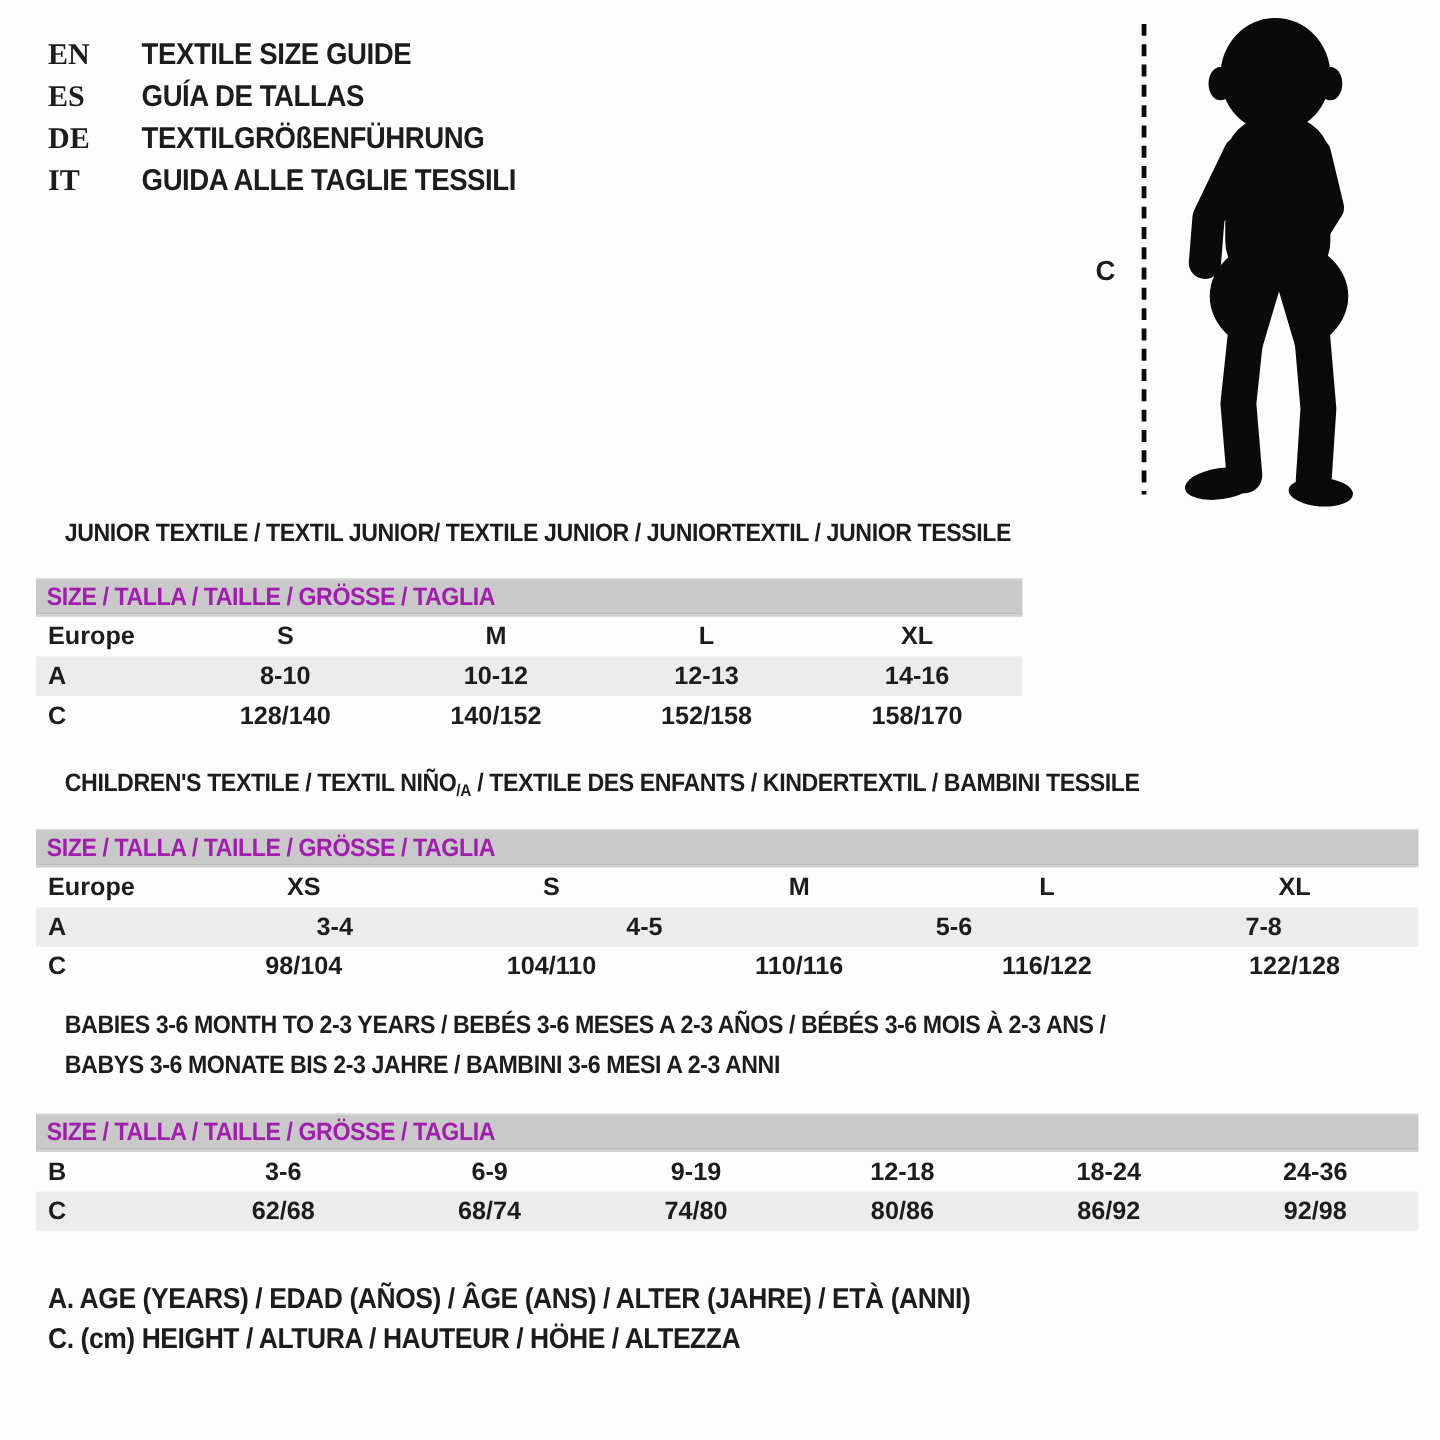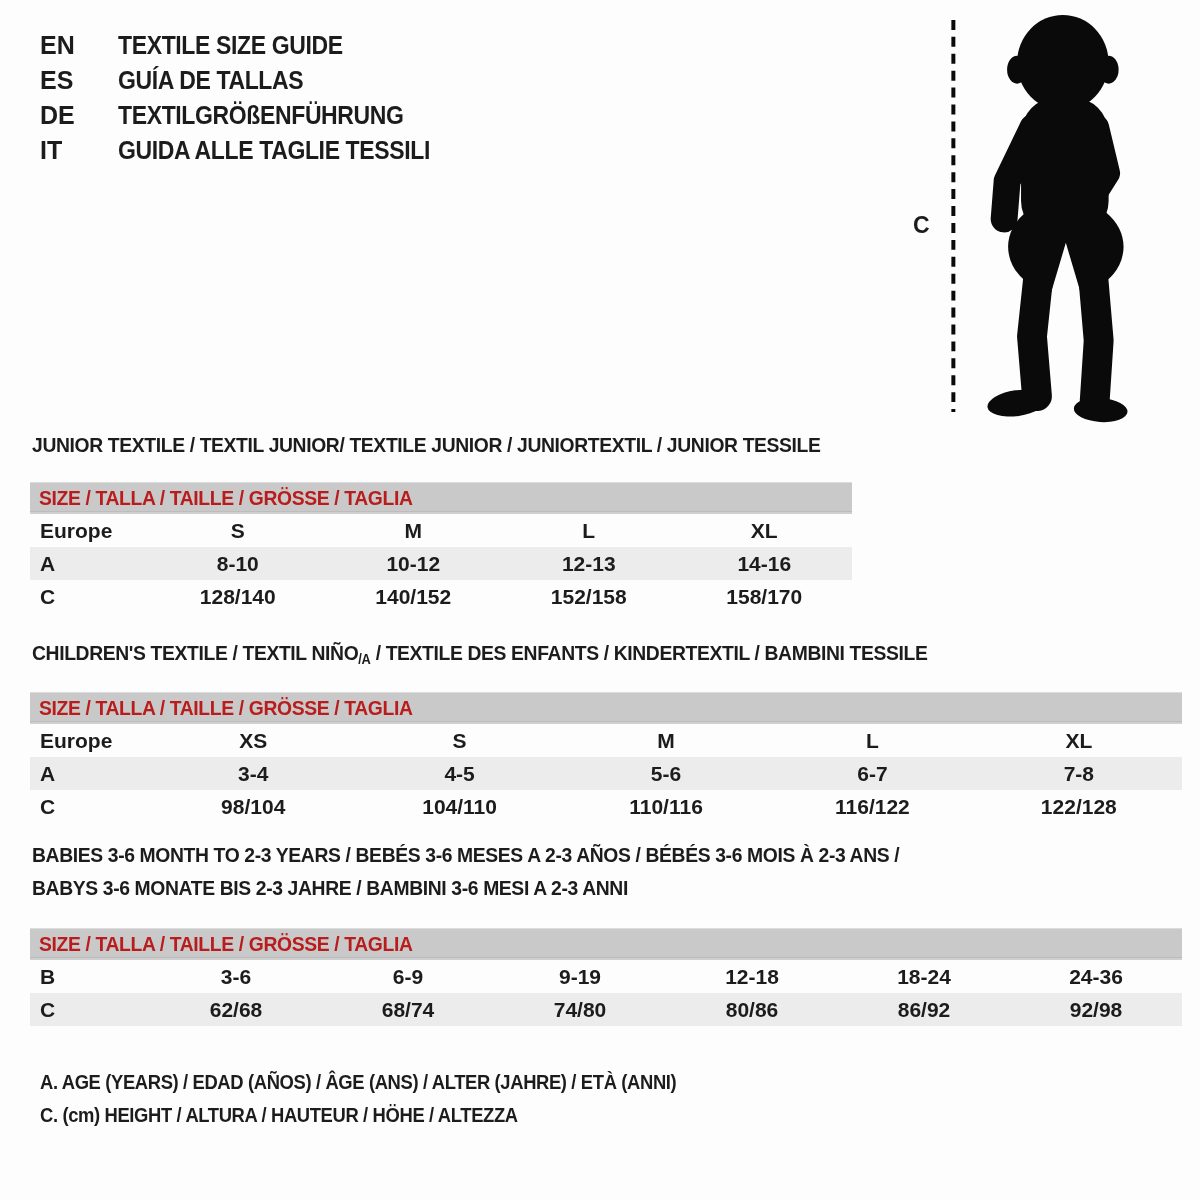--- a/index.html
+++ b/index.html
@@ -13,55 +13,55 @@
   .canvas {
     position:relative; width:1200px; height:1200px;
     background:#fdfdfd; overflow:hidden;
   }
   
   .condL { display:inline-block; transform:scaleX(0.92); transform-origin:0 50%; letter-spacing:-0.4px; }
 
   
   .lang-block { position:absolute; left:40px; top:28px; }
   .lang-row { display:flex; height:35px; align-items:center; }
-  .lang-code { width:78px; font-weight:bold; font-size:25px; }
+  .lang-code { width:78px; font-weight:bold; font-size:25px;font-family:Liberation Serif, serif; }
   .lang-label { font-weight:bold; font-size:25px; white-space:nowrap; }
 
   
   .figure { position:absolute; left:905px; top:6px; width:250px; height:418px; }
   .figure svg { position:absolute; left:0; top:0; }
   .c-label { position:absolute; left:8px; top:206px; font-weight:bold; font-size:23px; }
 
   
   .section { position:absolute; left:30px; }
   .section-junior   { top:432px; width:822px; }
   .section-children { top:640px; width:1152px; }
   .section-babies   { top:838px; width:1152px; }
-  .sec-title { margin-left:2px; font-size:21px; font-weight:bold; line-height:26px; white-space:nowrap; }
+  .sec-title { margin-left:24px; font-size:21px; font-weight:bold; line-height:26px; white-space:nowrap; }
   .sec-title-2line { line-height:33px; }
   .sub-a { font-size:14px; position:relative; top:4px; letter-spacing:-0.3px; }
 
   .size-table { margin-top:24px; width:100%; }
   .size-header {
     height:30px; line-height:30px;
     background:#c9c9c9;
     border-top:1px solid #dcdcdc; border-bottom:1px solid #bcbcbc;
     padding-left:9px; box-sizing:border-box;
-    font-weight:bold; font-size:21px; color:#b91c1c;
+    font-weight:bold; font-size:21px; color:#a21caf;
     white-space:nowrap;
   }
   .t-row { display:flex; height:33px; line-height:33px; font-weight:bold; font-size:21px; }
   .t-row.alt { background:#ececec; }
   .t-row.first { border-top:2px solid #cfcfcf; }
   .t-label { width:120px; padding-left:10px; box-sizing:border-box; }
   .t-cell { flex:1; text-align:center; }
 
   
   .legend { position:absolute; left:40px; top:1066px; }
-  .legend-row { height:33px; line-height:33px; font-weight:bold; font-size:20px; white-space:nowrap; }
+  .legend-row { height:33px; line-height:33px; font-weight:bold; font-size:24px; white-space:nowrap; }
 </style>
 </head>
 <body>
 
 <div class="canvas">
 
   <div class="lang-block">
     <div class="lang-row">
       <span class="lang-code">EN</span>
       <span class="lang-label condL">TEXTILE SIZE GUIDE</span>
@@ -150,21 +150,20 @@
         <span class="t-cell">S</span>
         <span class="t-cell">M</span>
         <span class="t-cell">L</span>
         <span class="t-cell">XL</span>
       </div>
       <div class="t-row alt">
         <span class="t-label">A</span>
         <span class="t-cell">3-4</span>
         <span class="t-cell">4-5</span>
         <span class="t-cell">5-6</span>
-        <span class="t-cell">6-7</span>
         <span class="t-cell">7-8</span>
       </div>
       <div class="t-row">
         <span class="t-label">C</span>
         <span class="t-cell">98/104</span>
         <span class="t-cell">104/110</span>
         <span class="t-cell">110/116</span>
         <span class="t-cell">116/122</span>
         <span class="t-cell">122/128</span>
       </div>

